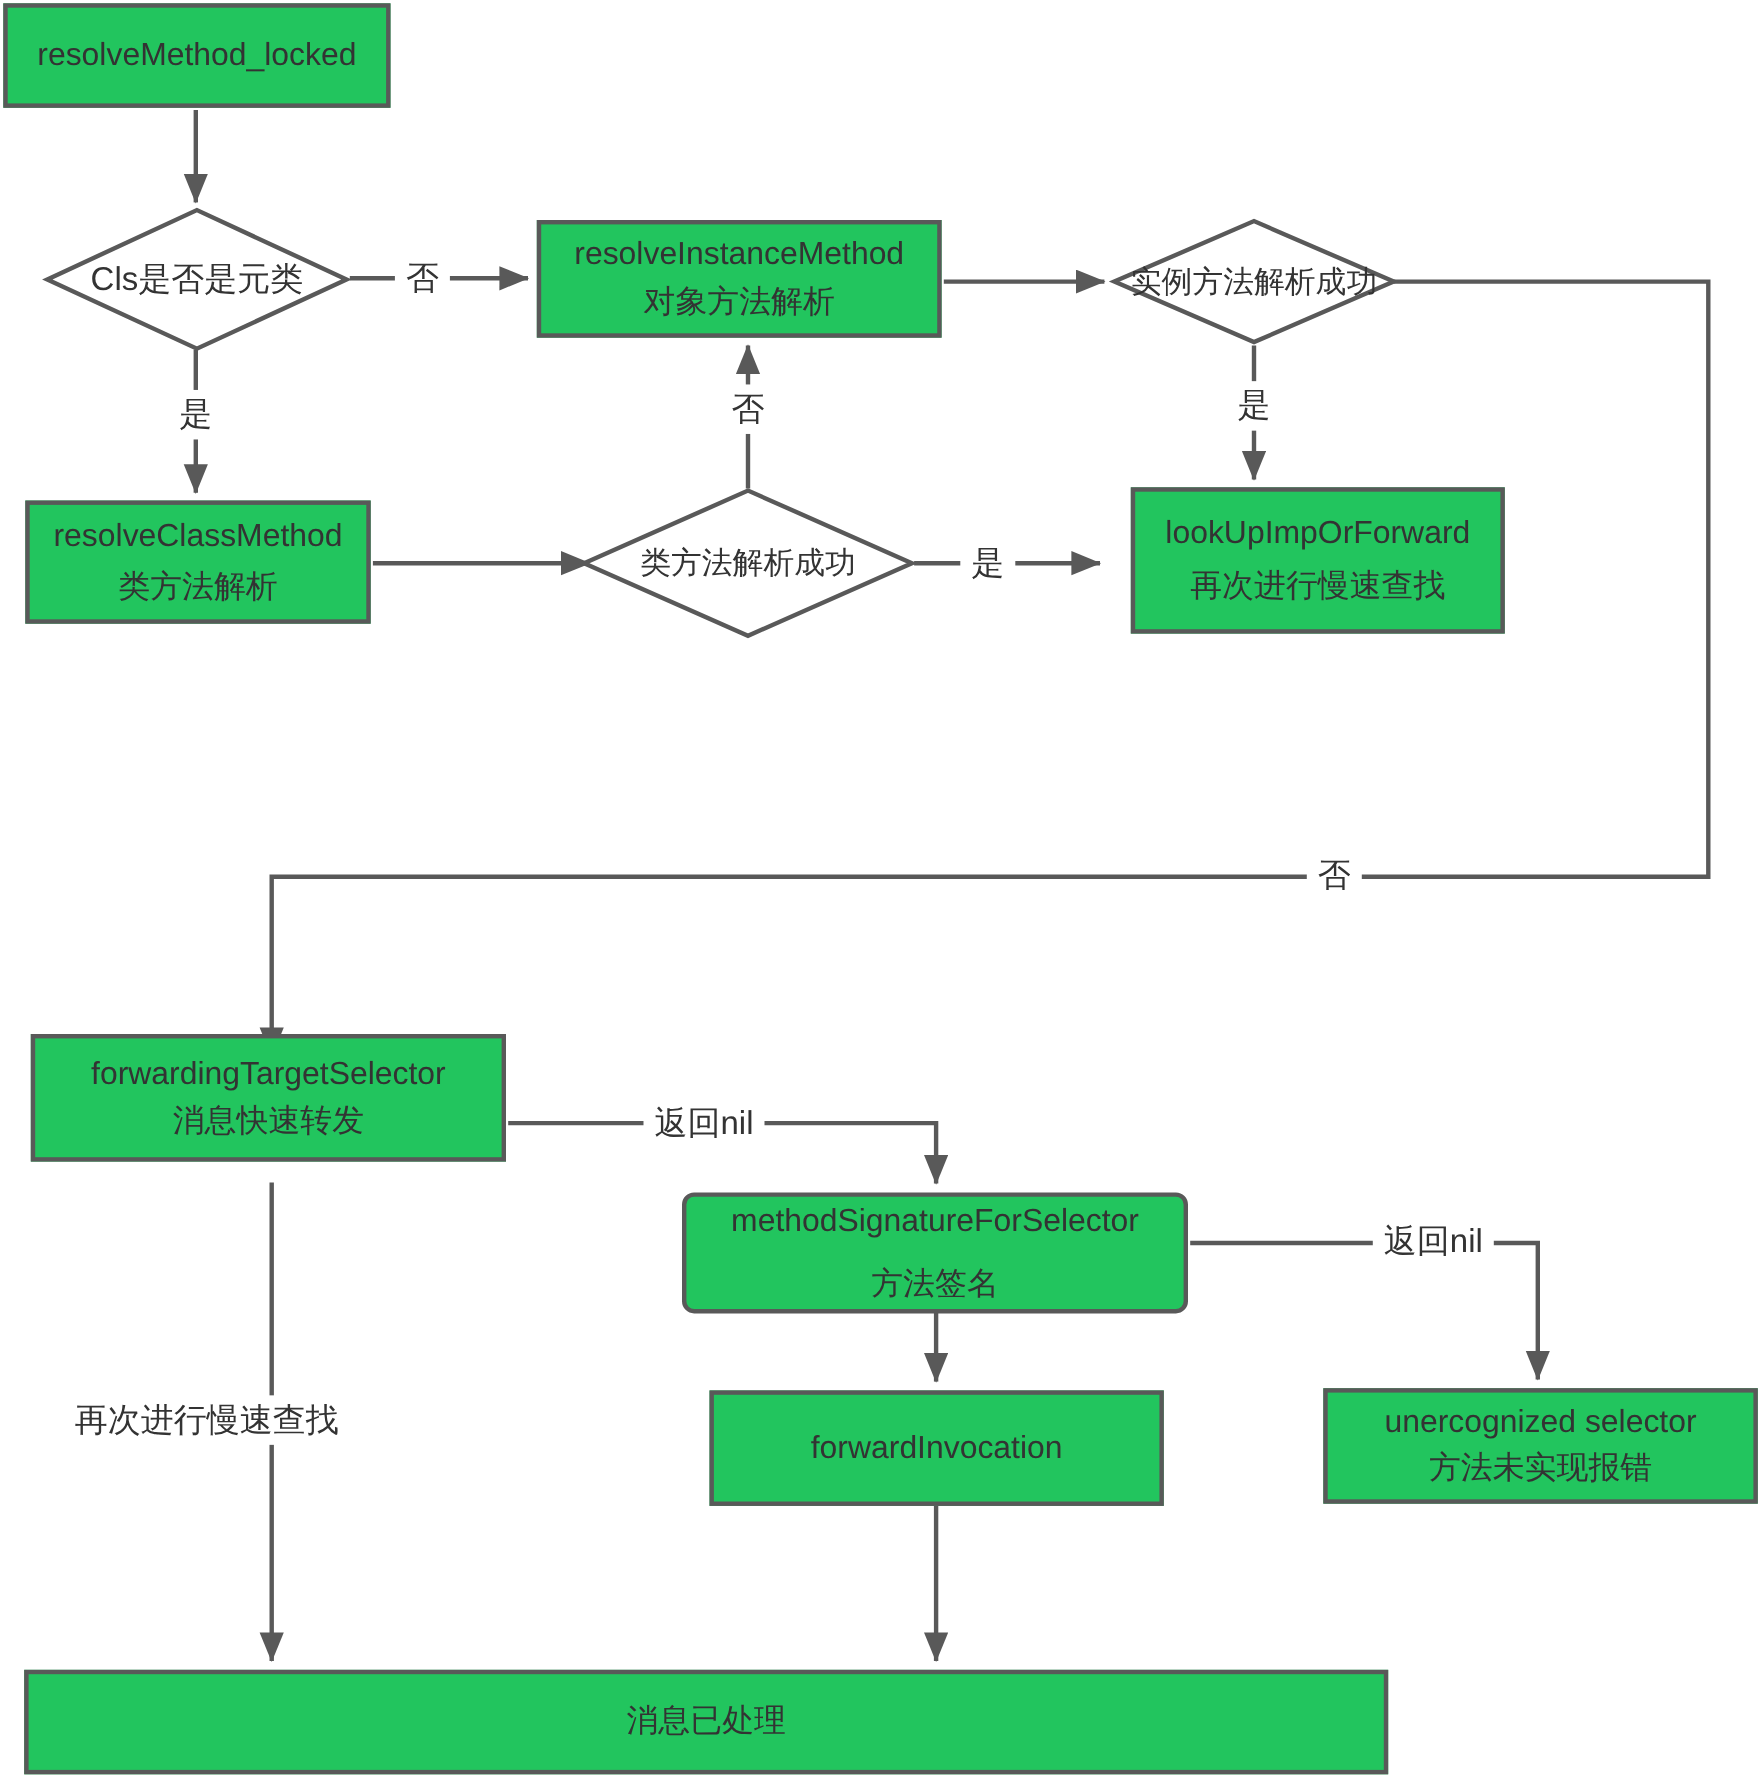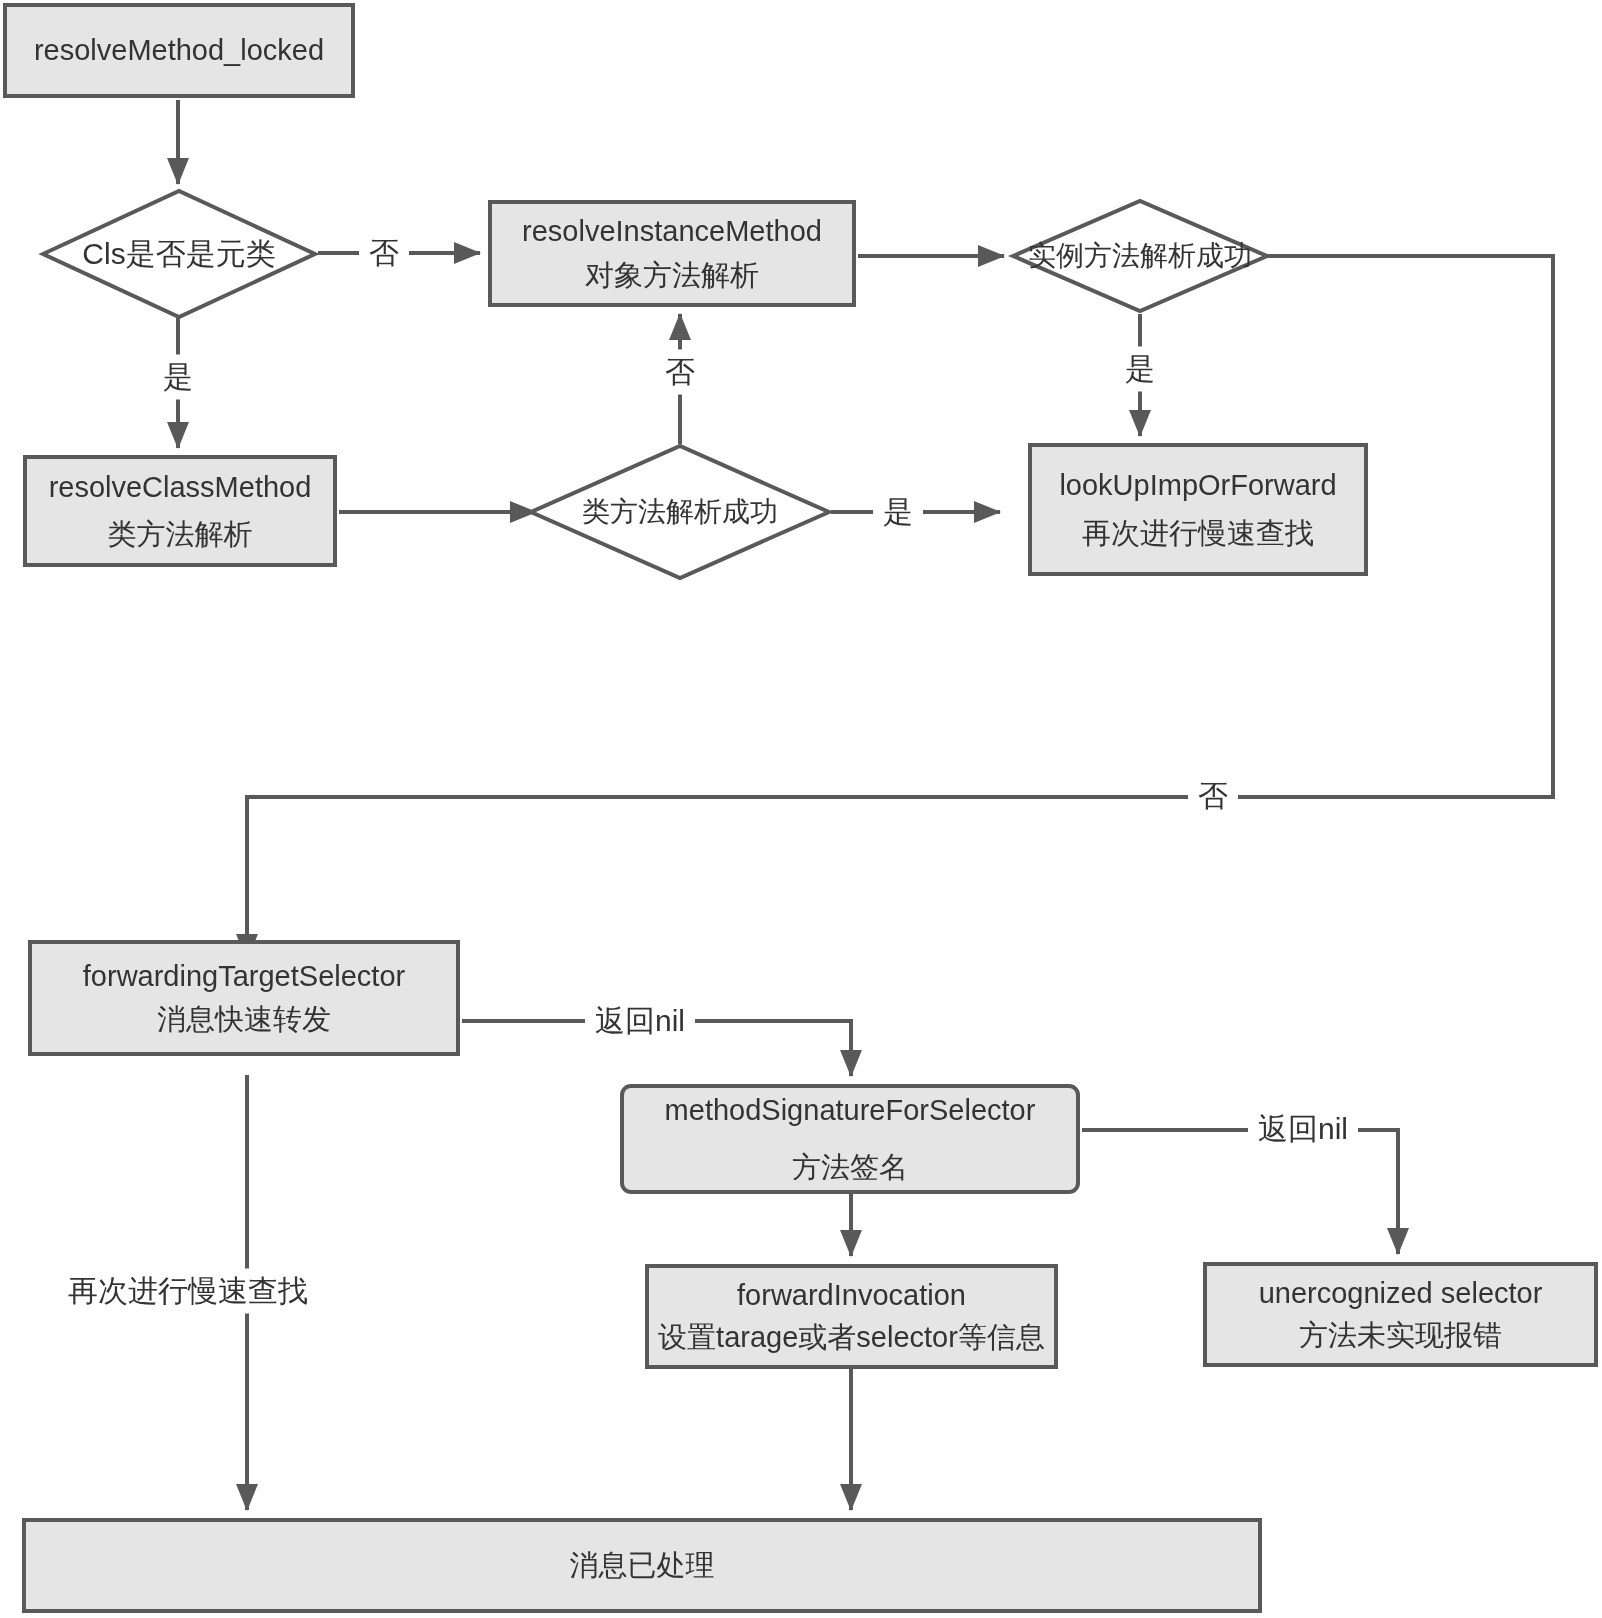--- a/index.html
+++ b/index.html
@@ -18,21 +18,21 @@
   #connector-layer {
     position: absolute;
     left: 0; top: 0;
     width: 1602px;
     height: 1618px;
   }
   .node {
     position: absolute;
     box-sizing: border-box;
     border: 4px solid #595959;
-    background: #e5e5e5;
+    background: #22c55e;
     display: flex;
     flex-direction: column;
     align-items: center;
     justify-content: center;
     gap: 14px;
     color: #333333;
     font-size: 29px;
     text-align: center;
     line-height: 1.15;
   }
@@ -121,21 +121,20 @@
     <span>消息快速转发</span>
   </div>
 
   <div class="node" style="left:620px; top:1084px; width:460px; height:110px; gap:24px;border-radius:11px;">
     <span>methodSignatureForSelector</span>
     <span>方法签名</span>
   </div>
 
   <div class="node" style="left:645px; top:1264px; width:413px; height:105px; gap:8px;">
     <span>forwardInvocation</span>
-    <span>设置tarage或者selector等信息</span>
   </div>
 
   <div class="node" style="left:1203px; top:1262px; width:395px; height:105px; gap:8px;">
     <span>unercognized selector</span>
     <span>方法未实现报错</span>
   </div>
 
   <div class="node" style="left:22px; top:1518px; width:1240px; height:95px;">
     <span>消息已处理</span>
   </div>

